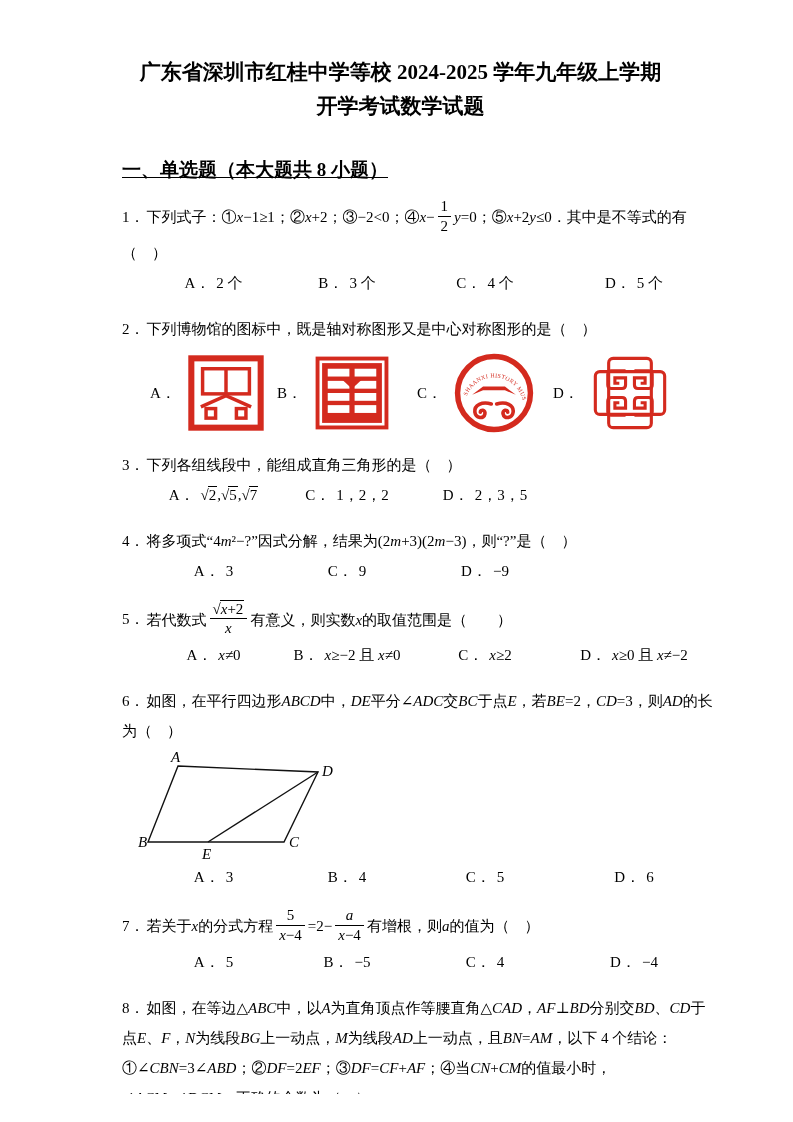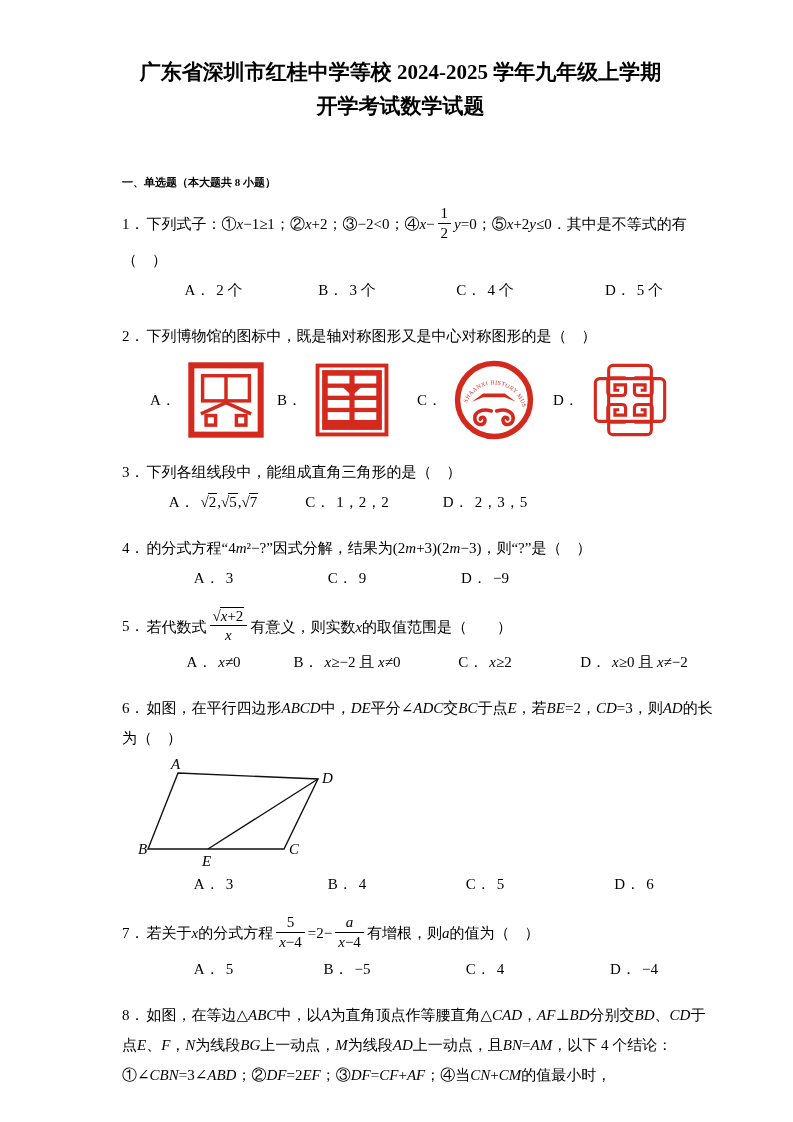--- a/index.html
+++ b/index.html
@@ -1,20 +1,20 @@
 <!DOCTYPE html>
 <html style="--red: #d42a1e;"><head>
 <meta charset="utf-8">
 <style>
   html,body{margin:0;padding:0;background:#fff;}
   .page{position:relative;width:793px;height:1094px;box-sizing:border-box;
         padding:56px 78px 0 122px;background:#fff;color:#000;overflow:hidden;
         font-family:"Liberation Serif","DejaVu Serif",serif;font-size:15px;}
   .title{font-size:21px;font-weight:700;text-align:center;line-height:1.6;margin:0 0 0 -36px;}
-  .section-header{font-weight:700;font-size:11px;margin-top:52px;}
+  .section-header{font-weight:700;font-size:19px;margin-top:34px;text-decoration:underline;}
   .question{margin-top:16px;}
   .qbody{line-height:2.0;}
   .qnum{margin-right:2px;}
   .opts{display:grid;grid-template-columns:127px 140px 136px 1fr;padding-left:28px;line-height:2.0;}
   .opts .opt{white-space:nowrap;text-align:center;}
   .olabel{margin-right:6px;}
   .opt-icon{display:flex;align-items:center;gap:5px;white-space:nowrap;}
   .icon-row{margin:8px 0 2px;}
   .math i{font-style:italic;}
   .frac{display:inline-block;vertical-align:middle;text-align:center;line-height:1.25;
@@ -119,21 +119,21 @@
   <div class="question">
     <div class="qbody"><span class="qnum">3．</span><span>下列各组线段中，能组成直角三角形的是（　）</span></div>
     <div class="opts">
         <div class="opt"><span class="olabel">A．</span><span class="sqrt"><span class="sgn">√</span><span class="bar"><span class="math">2</span></span></span><span>,</span><span class="sqrt"><span class="sgn">√</span><span class="bar"><span class="math">5</span></span></span><span>,</span><span class="sqrt"><span class="sgn">√</span><span class="bar"><span class="math">7</span></span></span></div>
         <div class="opt"><span class="olabel">C．</span><span>1，2，2</span></div>
         <div class="opt"><span class="olabel">D．</span><span>2，3，5</span></div>
       </div>
   </div>
 
   <div class="question">
-    <div class="qbody"><span class="qnum">4．</span><span>的分式方程“</span><span class="math">4<i>m</i>²−?</span><span>”因式分解，结果为</span><span class="math">(2<i>m</i>+3)(2<i>m</i>−3)</span><span>，则“?”是（　）</span></div>
+    <div class="qbody"><span class="qnum">4．</span><span>将多项式“</span><span class="math">4<i>m</i>²−?</span><span>”因式分解，结果为</span><span class="math">(2<i>m</i>+3)(2<i>m</i>−3)</span><span>，则“?”是（　）</span></div>
     <div class="opts">
         <div class="opt"><span class="olabel">A．</span><span>3</span></div>
         <div class="opt"><span class="olabel">C．</span><span>9</span></div>
         <div class="opt"><span class="olabel">D．</span><span>−9</span></div>
       </div>
   </div>
 
   <div class="question">
     <div class="qbody"><span class="qnum">5．</span><span>若代数式</span><span class="frac"><span class="num"><span class="sqrt"><span class="sgn">√</span><span class="bar"><span class="math"><i>x</i>+2</span></span></span></span><span class="den"><span class="math"><i>x</i></span></span></span><span>有意义，则实数</span><span class="math"><i>x</i></span><span>的取值范围是（　　）</span></div>
     <div class="opts">

